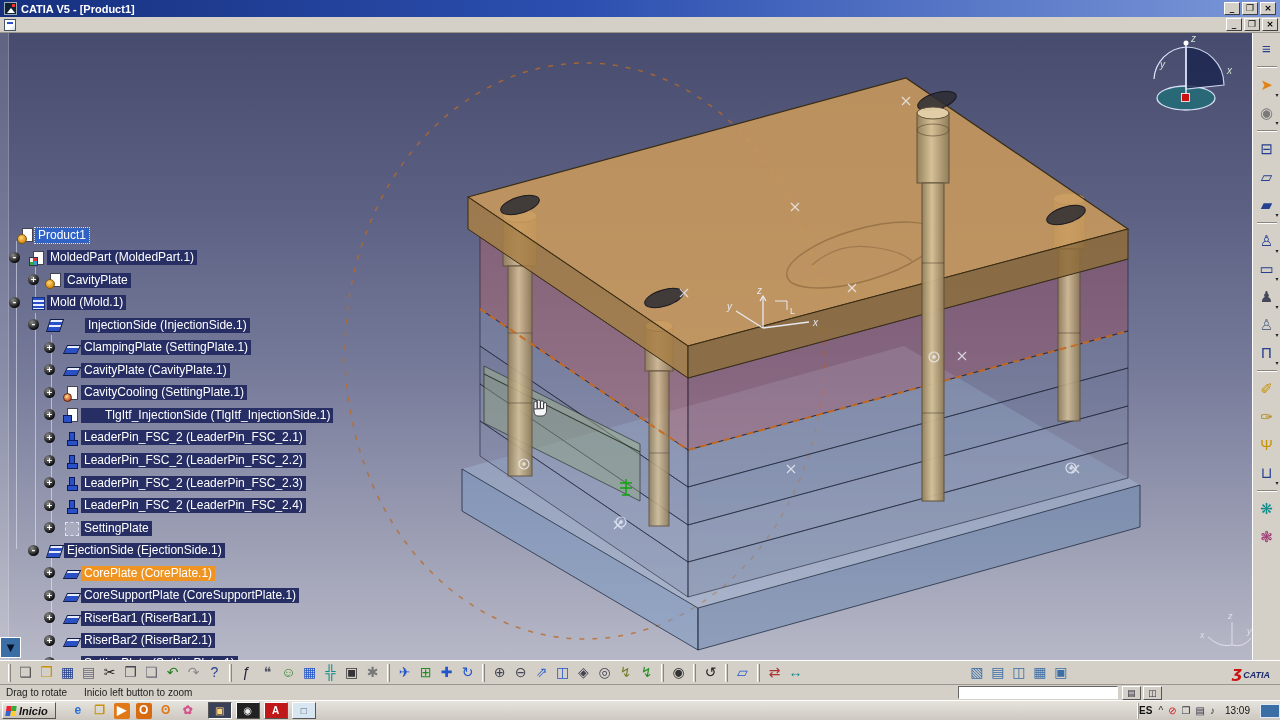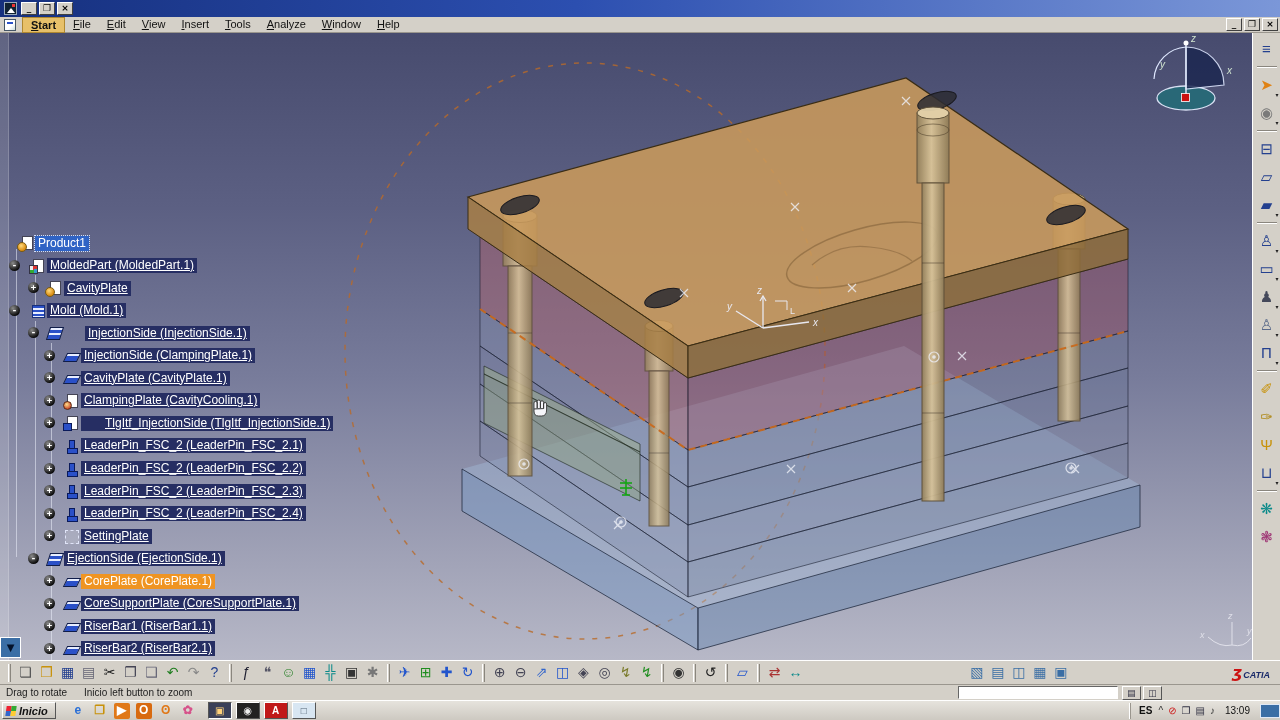--- a/index.html
+++ b/index.html
@@ -28,21 +28,21 @@
 
   
   .viewport { position:absolute; left:0; top:33px; width:1252px; height:627px;
     background:linear-gradient(180deg,#474b6e 0%,#5c6083 28%,#787c9b 55%,#a2a4b8 85%,#b7b8c7 100%); overflow:hidden; }
   .dock-strip { position:absolute; left:0; top:0; width:9px; height:627px; background:rgba(255,255,255,.14); border-right:1px solid rgba(255,255,255,.18); }
   .dock-more { position:absolute; left:0px; top:604px; width:21px; height:21px; background:#3b6ea5;
     border:1px solid #fff; color:#04122a; font:10px/19px "DejaVu Sans",sans-serif; text-align:center; }
   .scene { position:absolute; left:0; top:0; }
 
   
-  .tree { position:absolute; left:0; top:16px; width:420px; height:579px; pointer-events:none; }
+  .tree { position:absolute; left:0; top:8px; width:420px; height:579px; pointer-events:none; }
   .tree-line { position:absolute; width:1px; background:rgba(235,238,250,.55); }
   .trow { position:absolute; height:16px; display:flex; align-items:center; pointer-events:auto; }
   .node { position:absolute; width:11px; height:11px; border-radius:50%;
     background:radial-gradient(circle at 35% 30%,#8a8a8a,#0a0a0a 72%);
     color:#fff; font:bold 9px/10px "DejaVu Sans Mono",monospace; text-align:center; }
   .ti { position:absolute; width:16px; height:14px; }
   .ti::before { content:""; position:absolute; }
   .ti-product::before,.ti-part::before,.ti-cooling::before,.ti-itf::before {
     left:4px; top:0; width:9px; height:12px; background:#fff; border:1px solid #445; }
   .ti-product::after { content:""; position:absolute; left:-1px; top:6px; width:8px; height:8px; border-radius:50%;
@@ -55,21 +55,21 @@
   .ti-mold::before { left:3px; top:1px; width:11px; height:11px; border:1px solid #18307a;
     background:repeating-linear-gradient(180deg,#2a50c8 0 2px,#e8eeff 2px 4px); }
   .ti-side::before { left:2px; top:1px; width:12px; height:11px; transform:skewX(-18deg); border:1px solid #101d4a;
     background:linear-gradient(180deg,#e8eeff 0 2px,#2a50c8 2px 5px,#e8eeff 5px 7px,#2a50c8 7px); }
   .ti-plate::before { left:2px; top:4px; width:12px; height:7px; transform:skewX(-26deg); border:1px solid #101d4a;
     background:linear-gradient(180deg,#e8eeff 0 2px,#2a50c8 2px); }
   .ti-pin::before { left:6px; top:1px; width:4px; height:9px; background:#2a50c8; border:1px solid #0a1a5a; }
   .ti-pin::after { content:""; position:absolute; left:4px; top:9px; width:9px; height:4px; background:#2a50c8; border:1px solid #0a1a5a; }
   .ti-constraints::before { left:2px; top:1px; width:12px; height:12px; border:1px dashed #e0e4f8; background:rgba(255,255,255,.15); }
   .tlabel { font-size:12px; color:#fff; white-space:nowrap; padding:1px 3px; line-height:13px; }
-  .hl-navy { background:#262e63;text-decoration:underline; }
+  .hl-navy { background:#262e63; }
   .hl-blue { background:#2f63c5; outline:1px dotted #cfe0ff; }
   .hl-orange { background:#ef9422; }
 
   
   .rtoolbar { position:absolute; right:0; top:33px; width:28px; height:627px; background:#d4d0c8;
     border-left:1px solid #fff; display:flex; flex-direction:column; align-items:center; padding-top:2px; }
   .rt-sep { width:20px; height:2px; border-top:1px solid #8a867e; border-bottom:1px solid #fff; margin:3px 0; }
   .rt-icon { width:24px; height:24px; margin:2px 0; font-size:15px; line-height:23px; text-align:center; position:relative; cursor:default; }
   .rt-icon .sub { position:absolute; right:0px; bottom:-1px; font-size:6px; color:#222; line-height:6px; }
 
@@ -103,52 +103,42 @@
   .start-flag i:nth-child(3){background:#36c;} .start-flag i:nth-child(4){background:#fc3;}
   .start-label { font:bold italic 11px "Liberation Sans",sans-serif; color:#111; }
   .ql { display:flex; align-items:center; gap:6px; margin-left:14px; }
   .ql-icon { width:16px; height:16px; font-size:12px; line-height:15px; text-align:center; border-radius:2px; }
   .appwins { display:flex; gap:4px; margin-left:12px; }
   .appwin { width:24px; height:17px; border:1px solid; font-size:10px; line-height:15px; text-align:center; }
   .appwin.pressed { border-color:#555 #fff #fff #555; background:#3a4058; color:#ffd27a; }
   .appwin.dark { border-color:#fff #555 #555 #fff; background:#222; color:#eee; }
   .appwin.red { border-color:#fff #555 #555 #fff; background:#c01818; color:#fff; font-weight:bold; }
   .appwin.pale { border-color:#fff #555 #555 #fff; background:#d8e6f2; color:#567; }
-  .tray { margin-left:auto; display:flex; align-items:center; gap:6px; padding-left:8px; height:16px;
+  .tray { margin-left:auto; display:flex; align-items:center; gap:6px; height:16px;
     border-left:1px solid #9a968e; box-shadow:-1px 0 0 #fff; }
   .tray-item { font-size:10px; color:#333; }
   .tray-lang { font-weight:bold; font-size:10px; color:#111; }
   .tray-time { font-size:10px; color:#111; margin:0 4px; }
   .tray-screen { width:20px; height:14px; background:#3b6ea5; border:1px solid #dfe8f5; margin-right:0px; }
 </style>
 </head>
 <body>
 
 <div class="titlebar">
   <div class="app-icon"></div>
+  <div class="title-text">CATIA V5 - [Product1]</div>
   <div class="winbtns" id="titlebar-buttons">
       <div class="winbtn">_</div>
       <div class="winbtn">❐</div>
       <div class="winbtn">×</div>
     </div>
 </div>
 
 <div class="menubar">
   <div class="child-icon"></div>
-  <div id="menu-items" style="display:flex;">
-      <span class="menu-item hl"><u>S</u>tart</span>
-      <span class="menu-item"><u>F</u>ile</span>
-      <span class="menu-item"><u>E</u>dit</span>
-      <span class="menu-item"><u>V</u>iew</span>
-      <span class="menu-item"><u>I</u>nsert</span>
-      <span class="menu-item"><u>T</u>ools</span>
-      <span class="menu-item"><u>A</u>nalyze</span>
-      <span class="menu-item"><u>W</u>indow</span>
-      <span class="menu-item"><u>H</u>elp</span>
-    </div>
   <div class="winbtns" id="menubar-buttons">
       <div class="winbtn">_</div>
       <div class="winbtn">❐</div>
       <div class="winbtn">×</div>
     </div>
 </div>
 
 <div class="viewport">
   <div class="dock-strip"></div>
 
@@ -321,31 +311,31 @@
         <span class="tlabel hl-navy" style="margin-left: 47px;">Mold (Mold.1)</span>
       </div>
       <div class="trow" style="top: 276.2px; left: 0px;">
         <span class="node" style="left: 28px; top: 2px;">-</span>
         <span class="ti ti-side" style="left: 46px; top: 1px;"></span>
         <span class="tlabel hl-navy" style="margin-left: 85px;">InjectionSide (InjectionSide.1)</span>
       </div>
       <div class="trow" style="top: 298.75px; left: 0px;">
         <span class="node" style="left: 44px; top: 2px;">+</span>
         <span class="ti ti-plate" style="left: 63px; top: 1px;"></span>
-        <span class="tlabel hl-navy" style="margin-left: 81px;">InjectionSide (ClampingPlate.1)</span>
+        <span class="tlabel hl-navy" style="margin-left: 81px;">ClampingPlate (SettingPlate.1)</span>
       </div>
       <div class="trow" style="top: 321.3px; left: 0px;">
         <span class="node" style="left: 44px; top: 2px;">+</span>
         <span class="ti ti-plate" style="left: 63px; top: 1px;"></span>
         <span class="tlabel hl-navy" style="margin-left: 81px;">CavityPlate (CavityPlate.1)</span>
       </div>
       <div class="trow" style="top: 343.85px; left: 0px;">
         <span class="node" style="left: 44px; top: 2px;">+</span>
         <span class="ti ti-cooling" style="left: 63px; top: 1px;"></span>
-        <span class="tlabel hl-navy" style="margin-left: 81px;">ClampingPlate (CavityCooling.1)</span>
+        <span class="tlabel hl-navy" style="margin-left: 81px;">CavityCooling (SettingPlate.1)</span>
       </div>
       <div class="trow" style="top: 366.4px; left: 0px;">
         <span class="node" style="left: 44px; top: 2px;">+</span>
         <span class="ti ti-itf" style="left: 63px; top: 1px;"></span>
         <span class="tlabel hl-navy" style="margin-left: 81px; padding-left: 24px;">TlgItf_InjectionSide (TlgItf_InjectionSide.1)</span>
       </div>
       <div class="trow" style="top: 388.95px; left: 0px;">
         <span class="node" style="left: 44px; top: 2px;">+</span>
         <span class="ti ti-pin" style="left: 63px; top: 1px;"></span>
         <span class="tlabel hl-navy" style="margin-left: 81px;">LeaderPin_FSC_2 (LeaderPin_FSC_2.1)</span>

